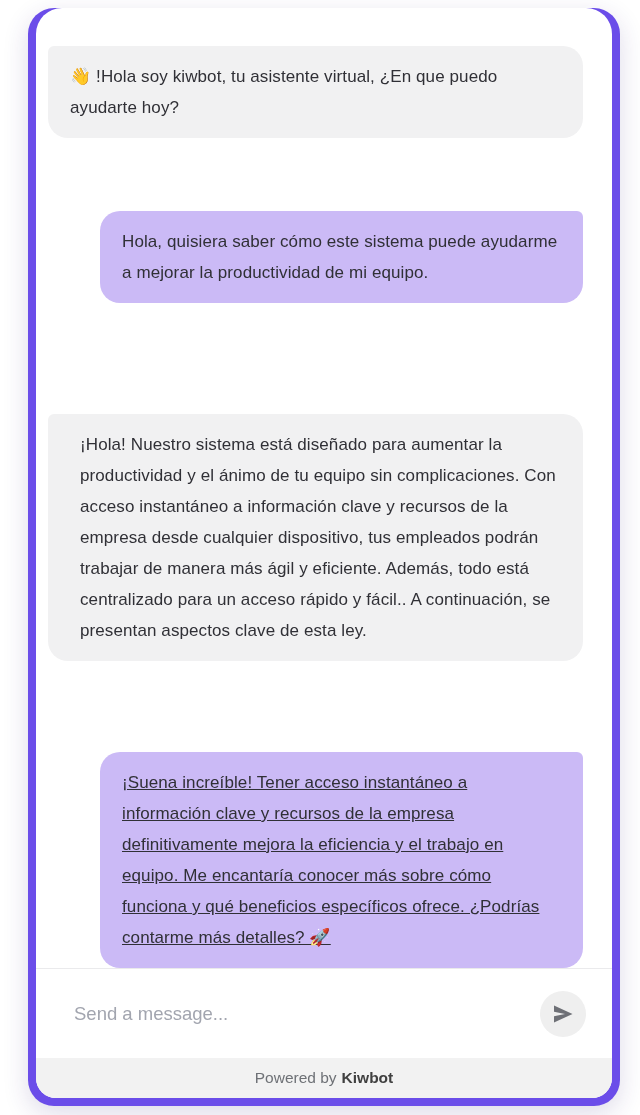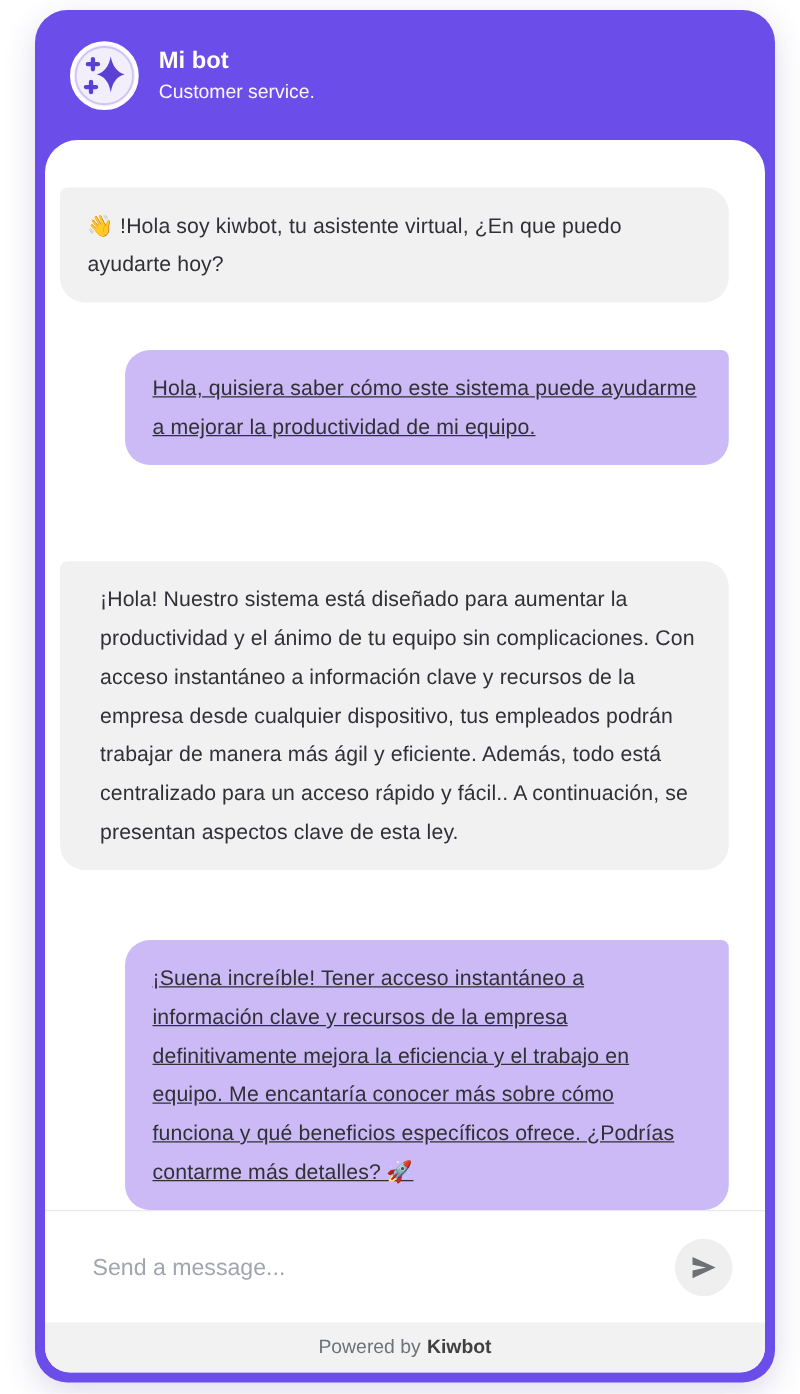--- a/index.html
+++ b/index.html
@@ -57,21 +57,21 @@
     background:var(--bot-bubble,#F1F1F2);
     border-radius:6px 20px 20px 20px;
     max-width:535px;
   }
   .msg.user{
     align-self:flex-end;
     background:var(--user-bubble,#CBBAF6);
     border-radius:20px 6px 20px 20px;
     max-width:483px;
   }
-  .m2{margin-top:38px;text-decoration:underline;}
+  .m2{margin-top:38px;}
   .m3{margin-top:76px;padding-left:32px;}
   .m4{margin-top:56px;text-decoration:underline;}
   .composer{
     flex:0 0 90px;
     border-top:1px solid #EAEAEC;
     display:flex;align-items:center;
     padding:0 26px 0 36px;gap:12px;
   }
   .composer input{
     flex:1;border:none;outline:none;background:transparent;
@@ -91,35 +91,20 @@
     display:flex;align-items:center;justify-content:center;
     font-size:15.5px;color:#6E7176;gap:5px;
   }
   .footer b{color:#404040;cursor:pointer;}
 </style>
 </head>
 <body>
 
 <div class="widget">
 
-  <div class="header">
-    <span class="logo">
-      <svg viewBox="0 0 56 56" width="57" height="57">
-        <circle cx="28" cy="28" r="25.5" fill="#F2EEFC" stroke="#FFFFFF" stroke-width="3"></circle>
-        <circle cx="28" cy="28" r="22.5" fill="none" stroke="#CFC3F2" stroke-width="1.4"></circle>
-        <path d="M33 13 Q35.2 24.8 44 27 Q35.2 29.2 33 41 Q30.8 29.2 22 27 Q30.8 24.8 33 13 Z" fill="#5B40D6"></path>
-        <path d="M19 15 v8 M15 19 h8" stroke="#5B40D6" stroke-width="3.4" stroke-linecap="round" fill="none"></path>
-        <path d="M17.5 33 v8 M13.5 37 h8" stroke="#5B40D6" stroke-width="3.4" stroke-linecap="round" fill="none"></path>
-      </svg>
-    </span>
-    <div class="header-titles">
-      <div class="bot-title">Mi bot</div>
-      <div class="bot-subtitle">Customer service.</div>
-    </div>
-  </div>
 
   <div class="panel">
 
     <div class="chat">
       <div class="msg bot m1">👋 !Hola soy kiwbot, tu asistente virtual, ¿En que puedo ayudarte hoy?</div>
       <div class="msg user m2">Hola, quisiera saber cómo este sistema puede ayudarme a mejorar la productividad de mi equipo.</div>
       <div class="msg bot m3">¡Hola! Nuestro sistema está diseñado para aumentar la productividad y el ánimo de tu equipo sin complicaciones. Con acceso instantáneo a información clave y recursos de la empresa desde cualquier dispositivo, tus empleados podrán trabajar de manera más ágil y eficiente. Además, todo está centralizado para un acceso rápido y fácil.. A continuación, se presentan aspectos clave de esta ley.</div>
       <div class="msg user m4">¡Suena increíble! Tener acceso instantáneo a información clave y recursos de la empresa definitivamente mejora la eficiencia y el trabajo en equipo. Me encantaría conocer más sobre cómo funciona y qué beneficios específicos ofrece. ¿Podrías contarme más detalles? 🚀</div>
     </div>
 

